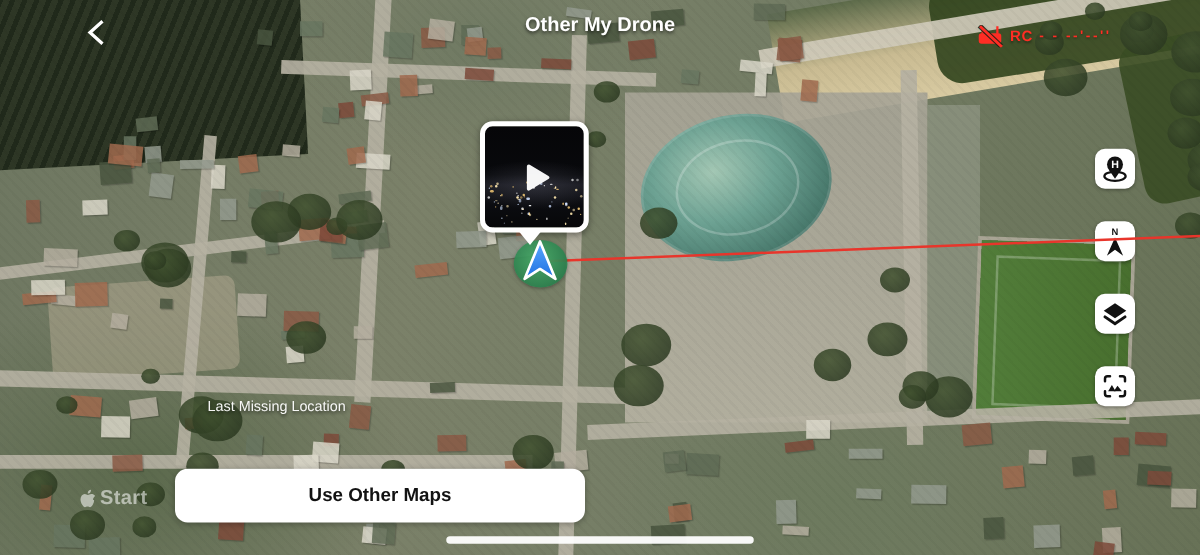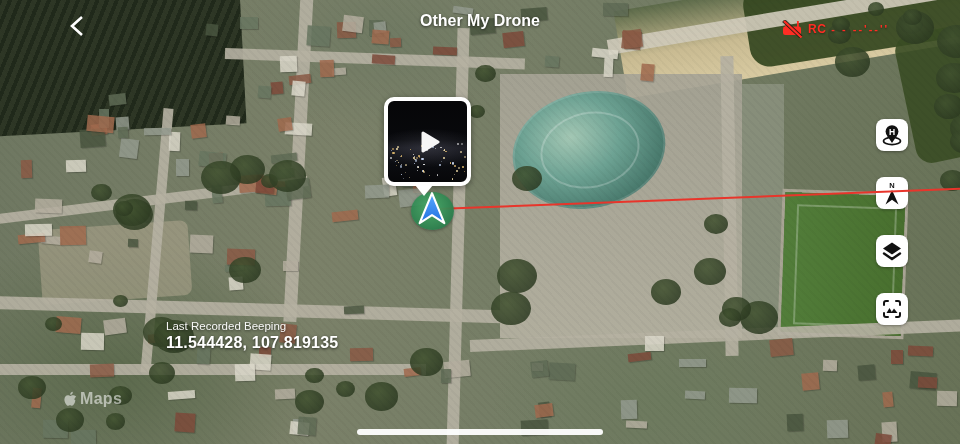--- a/index.html
+++ b/index.html
@@ -416,26 +416,26 @@
     <button class="mbtn">
       <svg width="24" height="24" viewBox="0 0 24 24">
         <path d="M4,8 V6 Q4,4 6,4 H8 M16,4 H18 Q20,4 20,6 V8 M20,16 V18 Q20,20 18,20 H16 M8,20 H6 Q4,20 4,18 V16" fill="none" stroke="#111" stroke-width="2" stroke-linecap="round"></path>
         <polygon points="6.5,16 9.5,11 12.5,16" fill="#111"></polygon>
         <polygon points="11,16 14,11.5 17.5,16" fill="#111"></polygon>
       </svg>
     </button>
   </div>
 
   <div class="info2">
-    <div class="info-label">Last Recorded Beeping</div>
-    <div class="info-value">11.544428, 107.819135</div>
+    <div class="info-label">Last Missing Location</div>
   </div>
 
   <div class="watermark">
     <svg width="13" height="16" viewBox="0 0 13 16">
       <path fill="#fff" d="M10.4,8.8c0-2,1.7-2.9,1.8-3c-1-1.4-2.5-1.6-3-1.6C8,4.1,6.9,4.9,6.3,4.9 C5.7,4.9,4.8,4.2,3.8,4.2C2,4.3,0.4,5.9,0.4,8.4c0,3,2.2,6.3,3.6,6.3c0.7,0,1.1-0.5,2-0.5c0.9,0,1.2,0.5,2,0.5 c1.5,0,3.3-3.4,3.3-5.5C11.3,9,10.4,8.8,10.4,8.8z M8.2,2.9C8.9,2.1,8.8,0.8,8.8,0.8S7.5,0.9,6.8,1.8C6.1,2.6,6.2,3.8,6.2,3.8 S7.5,3.8,8.2,2.9z"></path>
     </svg>
-    <span>Maps</span>
+    <span>Start</span>
   </div>
 
+  <button class="act white">Use Other Maps</button>
 
   <div class="home-bar"></div>
 </div>
 
 </body></html>

